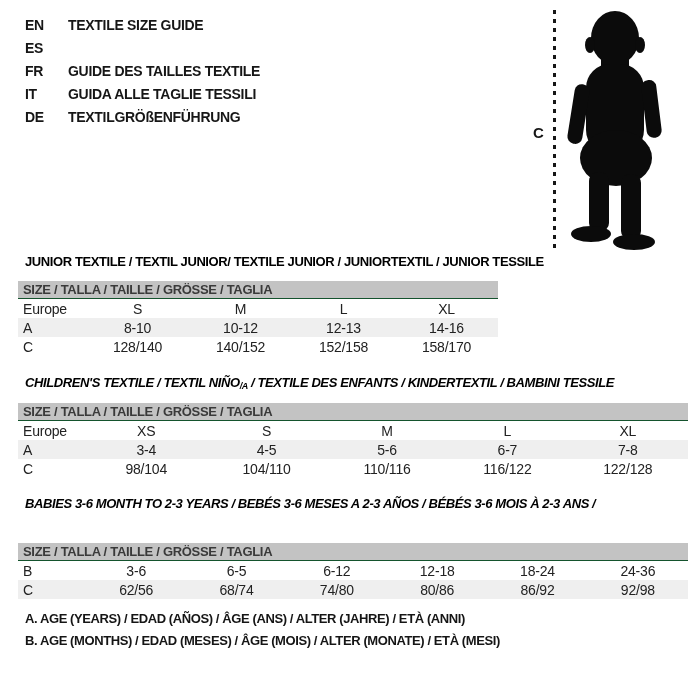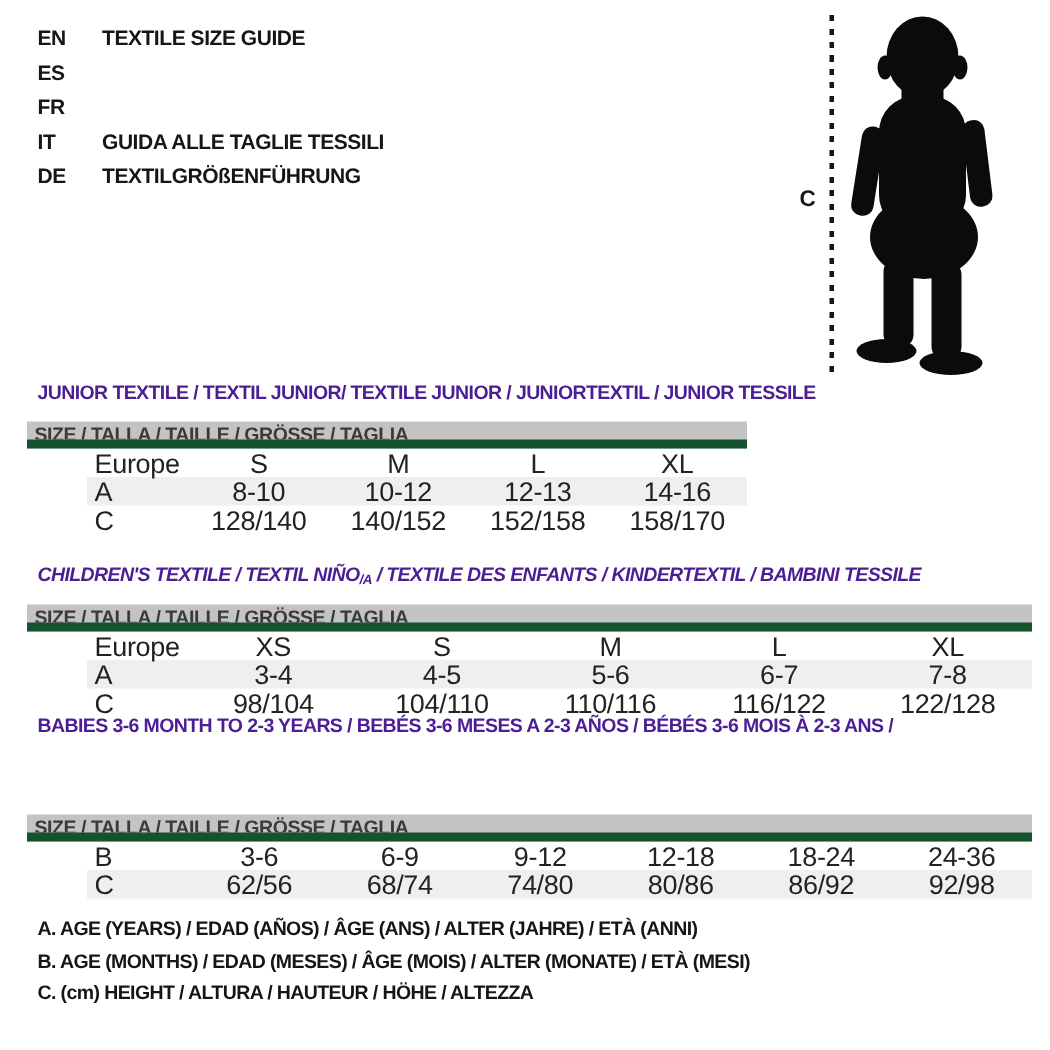--- a/index.html
+++ b/index.html
@@ -26,42 +26,42 @@
     background: repeating-linear-gradient(to bottom, #161616 0px, #161616 4px, transparent 4px, transparent 9px);
   }
   .height-c {
     position: absolute; left: 533px; top: 124px;
     font-size: 15px; font-weight: bold; color: #161616;
   }
   .toddler { position: absolute; left: 565px; top: 8px; }
   
   .sec-title {
     position: absolute; left: 25px;
-    font-size: 13px; font-weight: bold; letter-spacing: -0.4px; color: #4c1d95;
+    font-size: 13px; font-weight: bold; letter-spacing: -0.4px; color: #000000;
     white-space: nowrap; line-height: 20px;
   }
   .t1 { top: 252px; }
   .t2 { top: 373px; font-style: italic; }
-  .t3 { top: 474px; }
+  .t3 { top: 494px; font-style: italic; }
   .sub { font-size: 9px; vertical-align: -2px; }
   
   .size-table { position: absolute; left: 18px; }
   .tbl1 { top: 281px; width: 480px; }
   .tbl2 { top: 403px; width: 670px; }
   .tbl3 { top: 543px; width: 670px; }
   .thead {
     height: 18px; line-height: 18px;
-    background: #c3c3c3; border-bottom: 6px solid #14532d;
+    background: #c3c3c3; border-bottom: 1px solid #14532d;
     padding-left: 5px; box-sizing: border-box;
     font-size: 13px; font-weight: bold; letter-spacing: -0.3px; color: #3a3a3a;
     white-space: nowrap; overflow: hidden;
   }
   .row {
     display: grid; height: 19px; align-items: center;
-    font-size: 18px; letter-spacing: -0.2px; color: #222222; margin-left: 40px;
+    font-size: 14px; letter-spacing: -0.2px; color: #222222;
   }
   .cols4 { grid-template-columns: 68px repeat(4, 1fr); }
   .cols5 { grid-template-columns: 68px repeat(5, 1fr); }
   .cols6 { grid-template-columns: 68px repeat(6, 1fr); }
   .row .lbl { padding-left: 5px; text-align: left; }
   .row .val { text-align: center; }
   .row.shaded { background: #efefef; }
   
   .legend { position: absolute; left: 25px; top: 608px; }
   .legend-line {
@@ -77,20 +77,21 @@
   <div class="lang-block">
     <div class="lang-row">
       <span class="lang-code">EN</span>
       <span class="lang-label">TEXTILE SIZE GUIDE</span>
     </div>
     <div class="lang-row">
       <span class="lang-code">ES</span>
     </div>
     <div class="lang-row">
       <span class="lang-code">FR</span>
+      <span class="lang-label">GUIDE DES TAILLES TEXTILE</span>
     </div>
     <div class="lang-row">
       <span class="lang-code">IT</span>
       <span class="lang-label">GUIDA ALLE TAGLIE TESSILI</span>
     </div>
     <div class="lang-row">
       <span class="lang-code">DE</span>
       <span class="lang-label">TEXTILGRÖßENFÜHRUNG</span>
     </div>
   </div>
@@ -170,36 +171,35 @@
   </div>
 
   <div class="sec-title t3">
     <div>BABIES 3-6 MONTH TO 2-3 YEARS / BEBÉS 3-6 MESES A 2-3 AÑOS / BÉBÉS 3-6 MOIS À 2-3 ANS /</div>
   </div>
   <div class="size-table tbl3">
     <div class="thead">SIZE / TALLA / TAILLE / GRÖSSE / TAGLIA</div>
     <div class="row cols6">
       <span class="lbl">B</span>
       <span class="val">3-6</span>
-      <span class="val">6-9</span>
-      <span class="val">9-12</span>
+      <span class="val">6-5</span>
+      <span class="val">6-12</span>
       <span class="val">12-18</span>
       <span class="val">18-24</span>
       <span class="val">24-36</span>
     </div>
     <div class="row cols6 shaded">
       <span class="lbl">C</span>
       <span class="val">62/56</span>
       <span class="val">68/74</span>
       <span class="val">74/80</span>
       <span class="val">80/86</span>
       <span class="val">86/92</span>
       <span class="val">92/98</span>
     </div>
   </div>
 
   <div class="legend">
     <div class="legend-line">A. AGE (YEARS) / EDAD (AÑOS) / ÂGE (ANS) / ALTER (JAHRE) / ETÀ (ANNI)</div>
     <div class="legend-line">B. AGE (MONTHS) / EDAD (MESES) / ÂGE (MOIS) / ALTER (MONATE) / ETÀ (MESI)</div>
-    <div class="legend-line">C. (cm) HEIGHT / ALTURA / HAUTEUR / HÖHE / ALTEZZA</div>
   </div>
 
 </div>
 
 </body></html>

